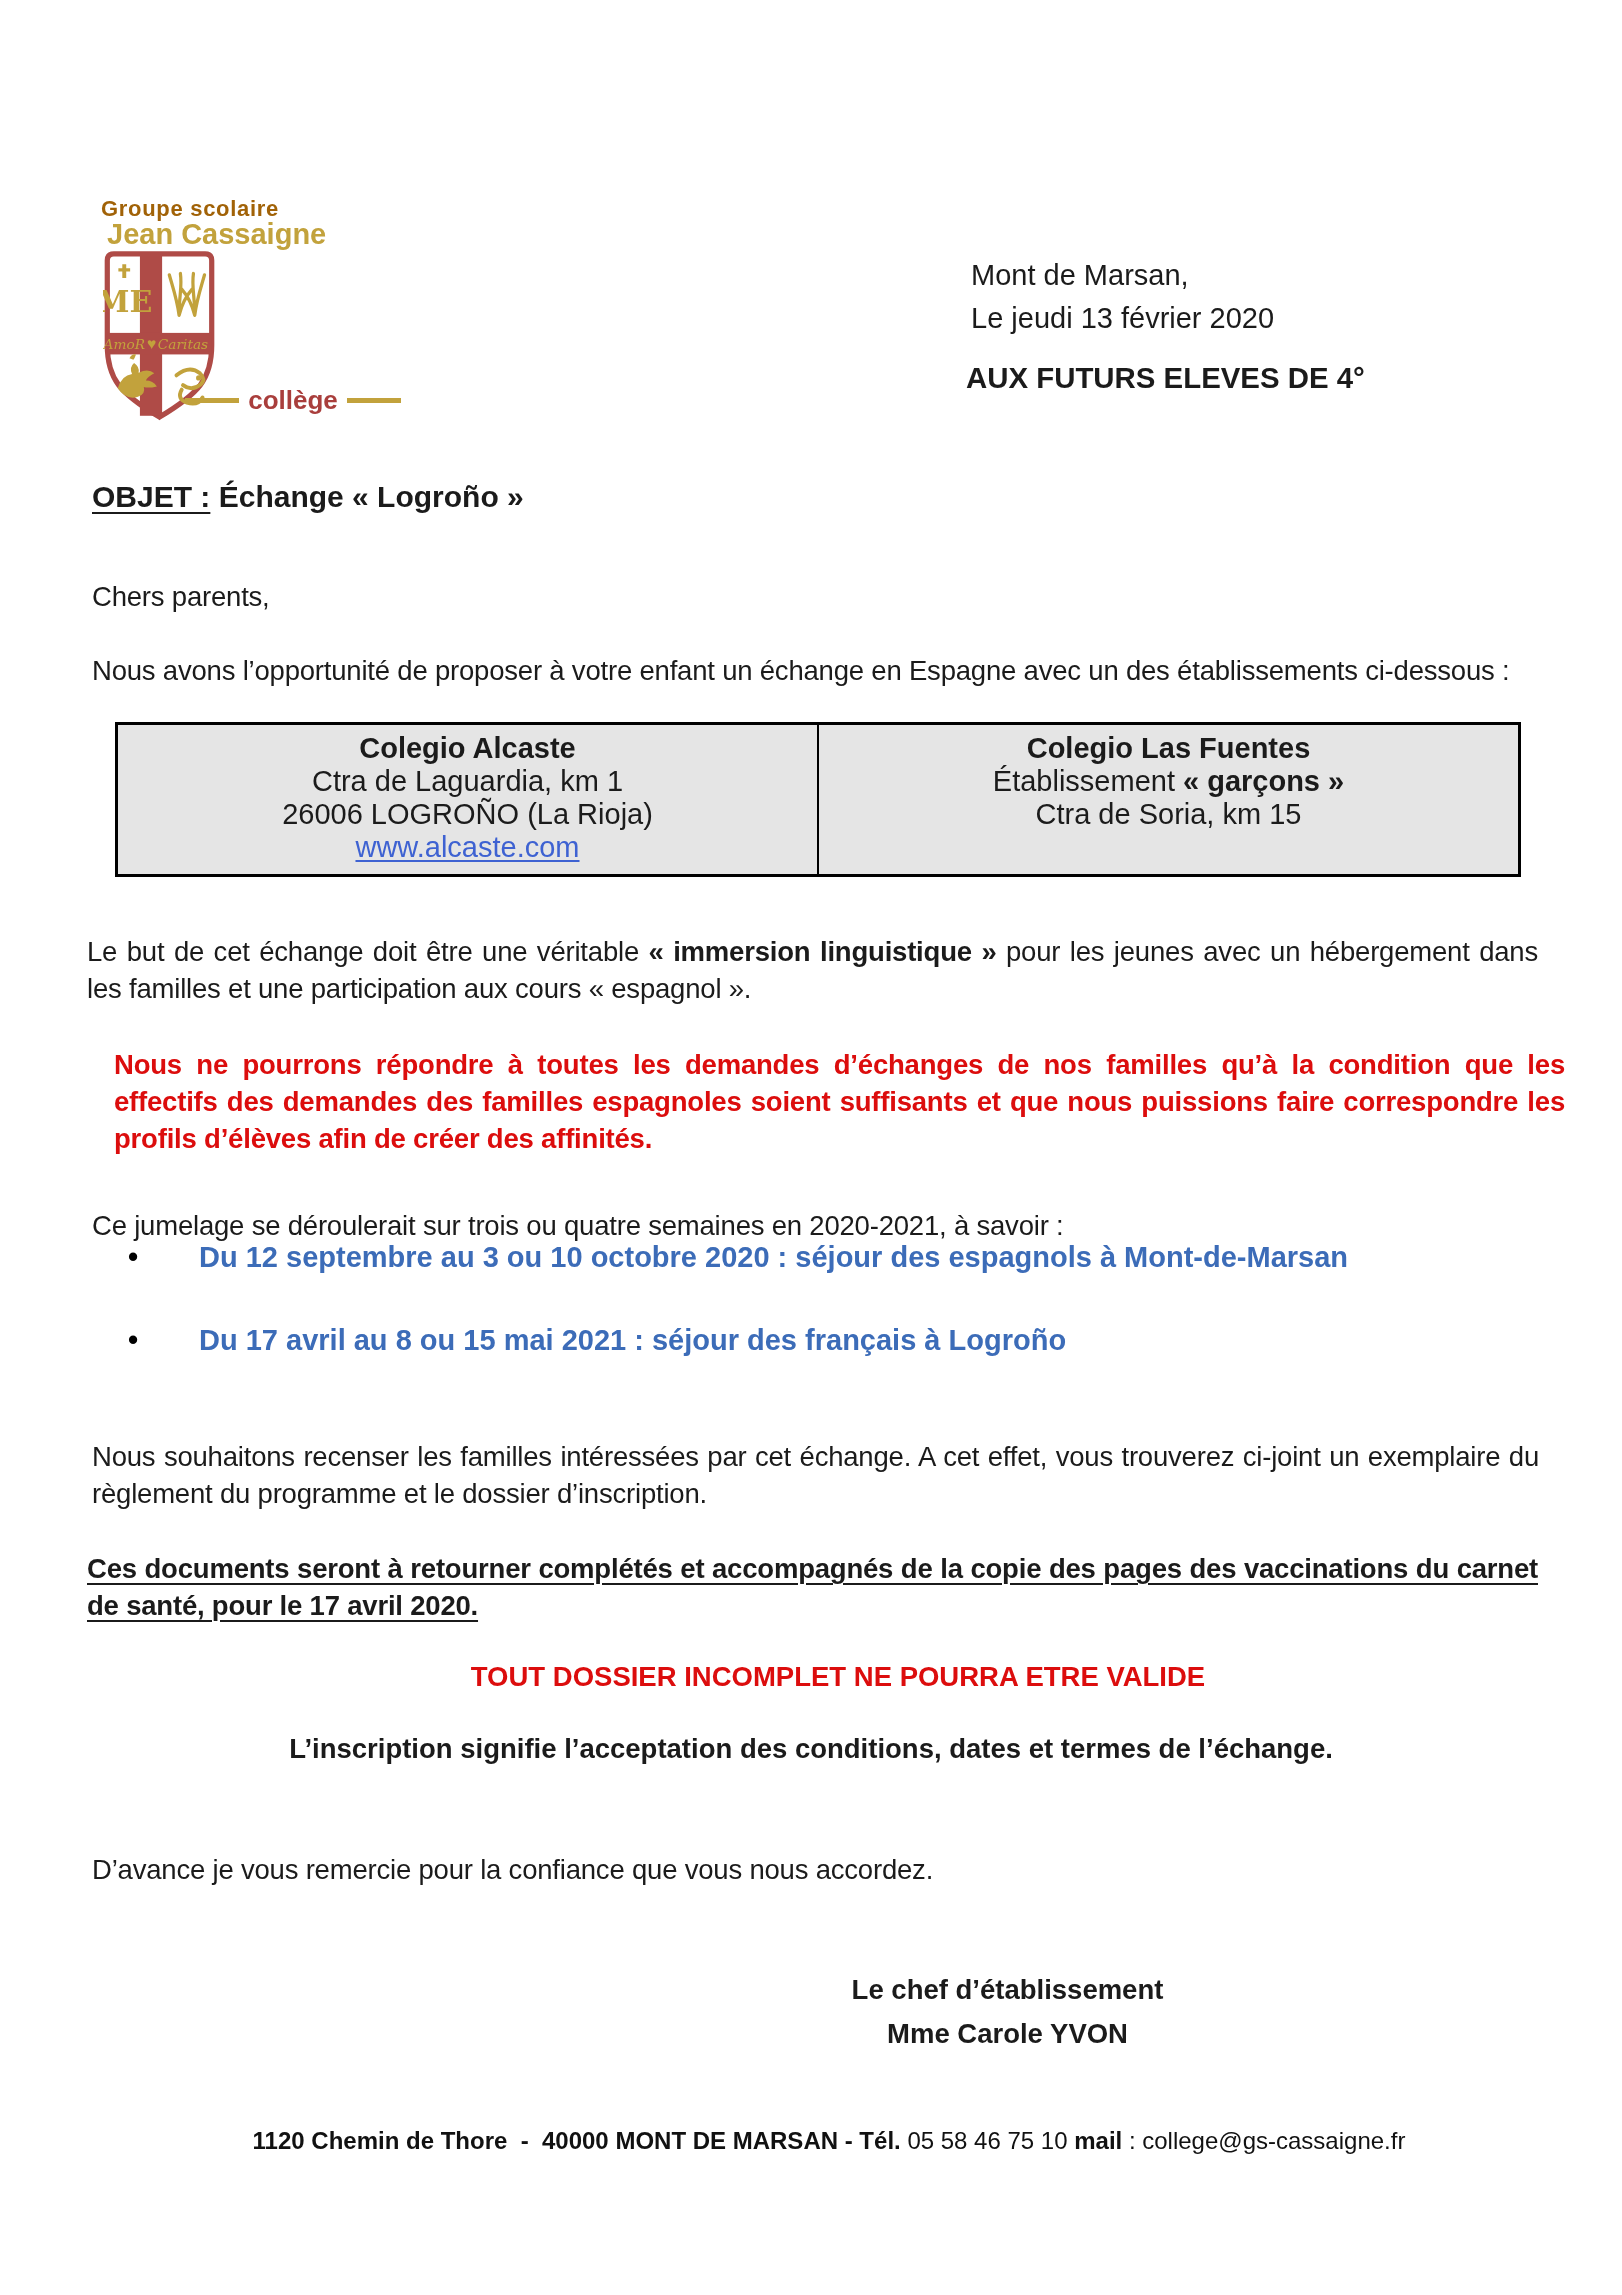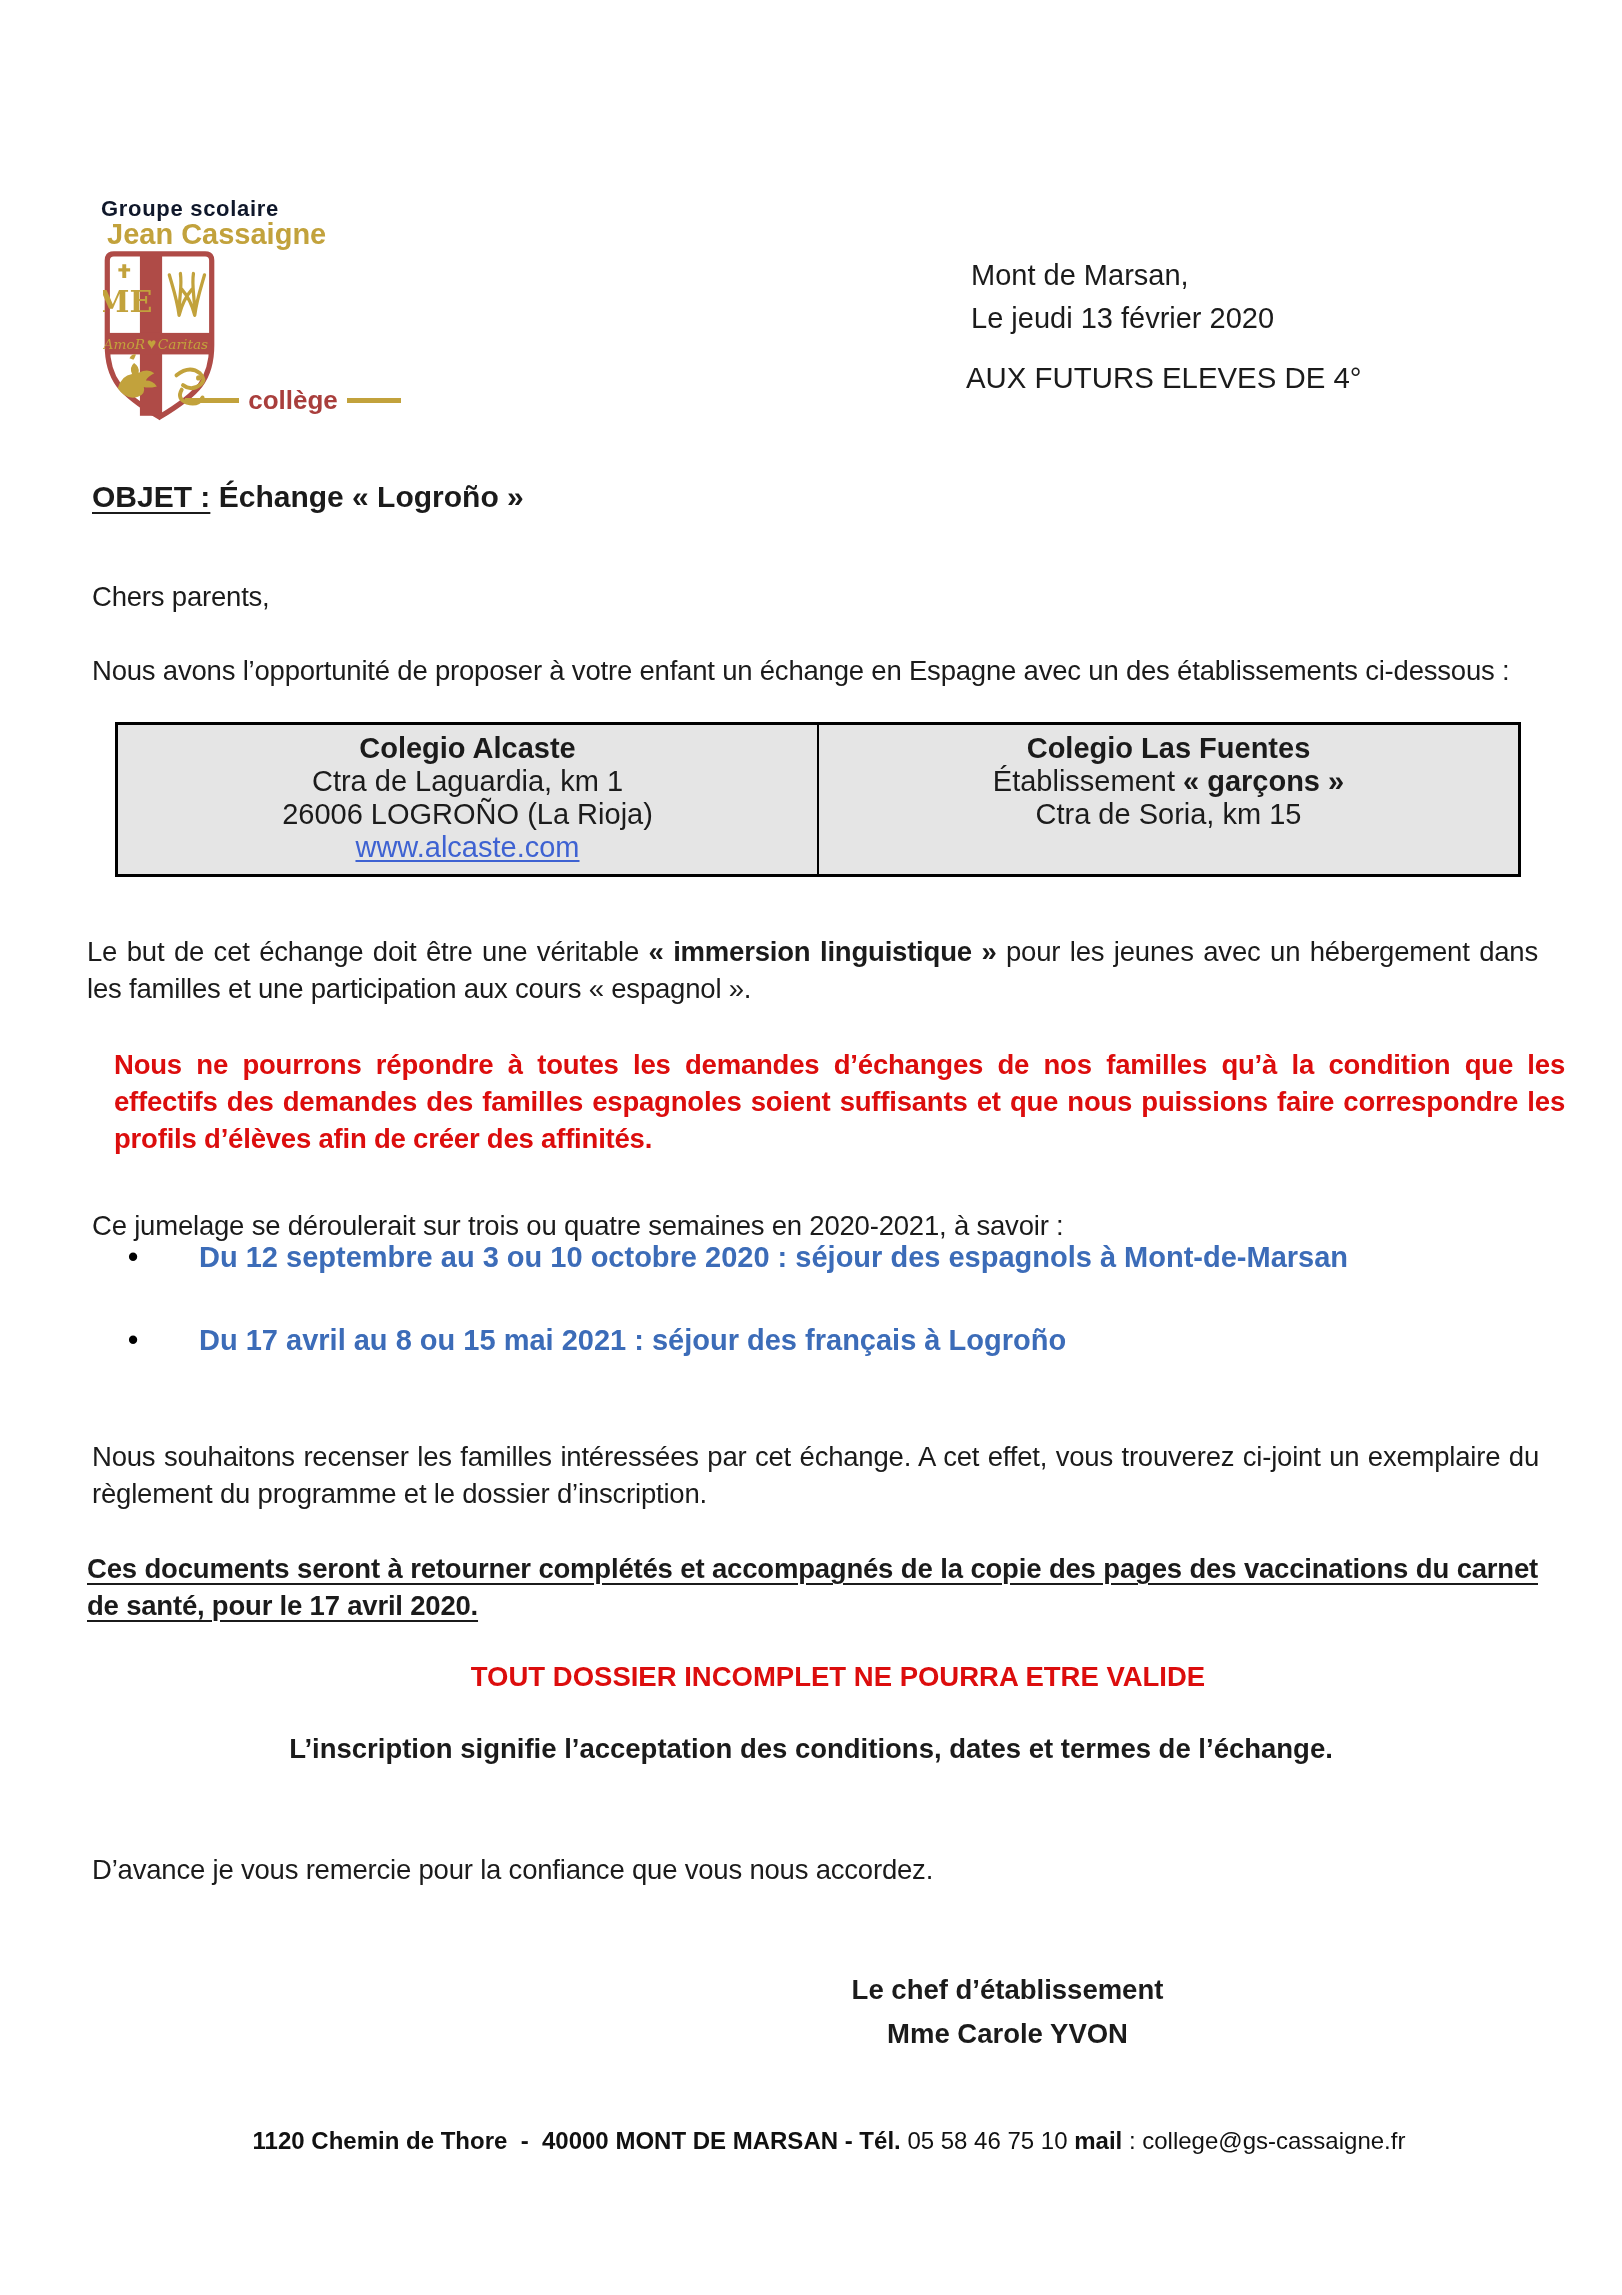--- a/index.html
+++ b/index.html
@@ -14,29 +14,29 @@
   .abs{position:absolute;}
   .body{font-size:27.5px;letter-spacing:-0.2px;line-height:37px;}
   .b{font-weight:bold;}
   .just{text-align:justify;}
   .center{text-align:center;}
   .red{color:#DC0D0D;margin-left:27px;}
   .blueb{color:#3C6CB8;font-weight:bold;}
   .ul{text-decoration:underline;text-decoration-thickness:2px;text-underline-offset:4.6px;}
 
   
-  .logo-group{left:101px;top:196px;font-size:22px;font-weight:bold;color:#0f172a;letter-spacing:0.7px;}
+  .logo-group{left:101px;top:196px;font-size:22px;font-weight:bold;color:#a16207;letter-spacing:0.7px;}
   .logo-name{left:107px;top:218px;font-size:29px;font-weight:bold;color:#C2A23C;letter-spacing:0px;}
   .college-row{left:185px;top:385px;display:flex;align-items:center;gap:9.2px;}
   .gold-bar{width:54px;height:4.6px;background:#C2A23C;}
   .college-label{font-size:26px;font-weight:bold;color:#A93E3C;}
 
   
   .hdr{left:971px;font-size:29px;}
-  .hdr-recipient{left:966px;font-size:29.4px;font-weight:normal;}
+  .hdr-recipient{left:966px;font-size:29.4px;font-weight:bold;}
 
   
   .schools{left:115px;top:722px;width:1400px;border:3.3px solid #000;display:flex;background:#e5e5e5;}
   .cell{width:50%;text-align:center;font-size:29px;line-height:33px;padding:6.5px 0 10.5px 0;}
   .cell + .cell{border-left:2.6px solid #000;}
   .link{color:#3E62D2;text-decoration:underline;text-underline-offset:3.3px;cursor:pointer;}
 
   
   .bullet-row{left:128px;font-size:29px;}
   .bullet-dot{display:inline-block;width:71px;color:#000;font-weight:bold;}

